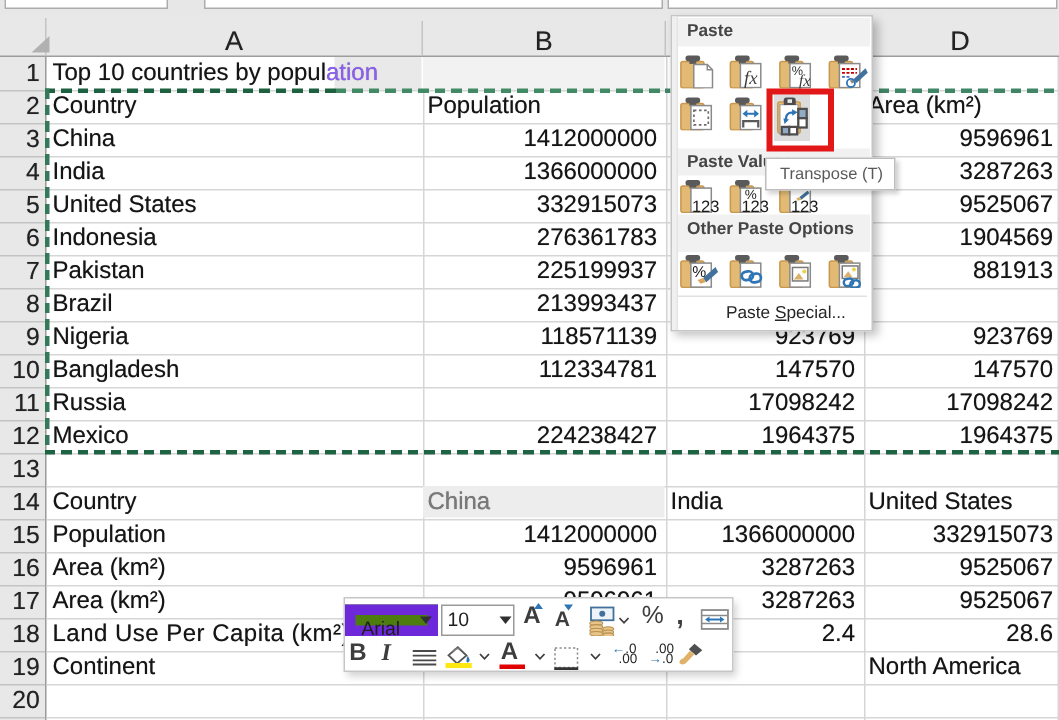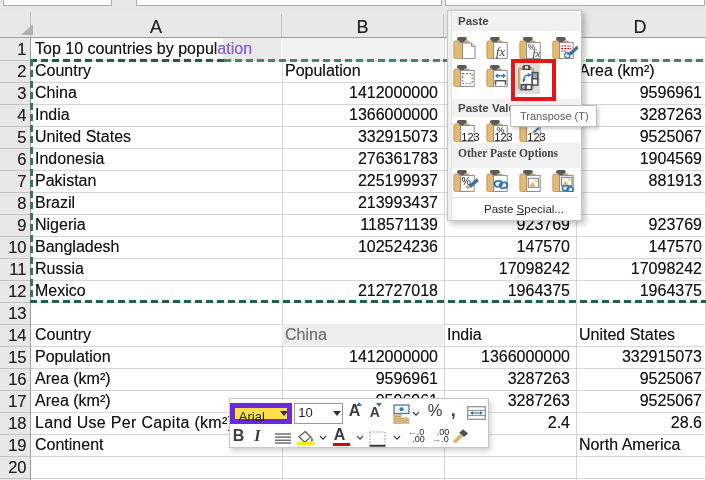--- a/index.html
+++ b/index.html
@@ -138,28 +138,28 @@
 <div class="cell ca" style="top:169.5px">Pakistan</div>
 <div class="cell rb" style="top:169.5px">225199937</div>
 <div class="cell rd" style="top:169.5px">881913</div>
 <div class="cell ca" style="top:191.5px">Brazil</div>
 <div class="cell rb" style="top:191.5px">213993437</div>
 <div class="cell ca" style="top:213.5px">Nigeria</div>
 <div class="cell rb" style="top:213.5px">118571139</div>
 <div class="cell rc" style="top:213.5px">923769</div>
 <div class="cell rd" style="top:213.5px">923769</div>
 <div class="cell ca" style="top:235.5px">Bangladesh</div>
-<div class="cell rb" style="top:235.5px">102524236</div>
+<div class="cell rb" style="top:235.5px">112334781</div>
 <div class="cell rc" style="top:235.5px">147570</div>
 <div class="cell rd" style="top:235.5px">147570</div>
 <div class="cell ca" style="top:257.5px">Russia</div>
 <div class="cell rc" style="top:257.5px">17098242</div>
 <div class="cell rd" style="top:257.5px">17098242</div>
 <div class="cell ca" style="top:279.5px">Mexico</div>
-<div class="cell rb" style="top:279.5px">212727018</div>
+<div class="cell rb" style="top:279.5px">224238427</div>
 <div class="cell rc" style="top:279.5px">1964375</div>
 <div class="cell rd" style="top:279.5px">1964375</div>
 <div class="cell ca" style="top:323.5px">Country</div>
 <div class="cell lg" style="top:323.5px">China</div>
 <div class="cell lc" style="top:323.5px">India</div>
 <div class="cell ld" style="top:323.5px">United States</div>
 <div class="cell ca" style="top:345.5px">Population</div>
 <div class="cell rb" style="top:345.5px">1412000000</div>
 <div class="cell rc" style="top:345.5px">1366000000</div>
 <div class="cell rd" style="top:345.5px">332915073</div>
@@ -178,21 +178,21 @@
 <div class="cell ld" style="top:433.5px">North America</div>
 <div class="antsh" style="left:30px;top:59px;width:194px;color:#1d6140;"></div>
 <div class="antsh" style="left:224px;top:59px;width:219px;color:#428a66;"></div>
 <div class="antsh" style="left:443px;top:59px;width:263px;color:#408565;"></div>
 <div class="antsv" style="left:30px;top:59px;height:243px;color:#35795a;"></div>
 <div class="antsh" style="left:30px;top:299.5px;width:676px;height:3px;color:#1e6342;"></div>
 <div class="abs" id="popup" style="left:447px;top:10px;width:133px;height:209px;background:#fff;border:1px solid #c5c5c5;box-shadow:3px 3px 6px rgba(0,0,0,0.25);">
 <div class="abs" style="left:0;top:0;width:3px;height:209px;background:#f0f0f0;border-right:1px solid #e4e4e4;"></div>
 <div class="abs band" style="left:4px;top:1px;width:128px;height:19px;">Paste</div>
 <div class="abs band" style="left:4px;top:88px;width:128px;height:18px;">Paste Values</div>
-<div class="abs band" style="left:4px;top:132px;width:128px;height:25px;line-height:21px;font-family:Liberation Serif, serif;">Other Paste Options</div>
+<div class="abs band" style="left:4px;top:132px;width:128px;height:25px;line-height:21px;">Other Paste Options</div>
 <div class="abs" style="left:67.5px;top:51.5px;width:24px;height:31px;background:#dcdcdc;"></div>
 <div class="abs" style="left:5px;top:25px;width:27px;height:23px;">
         <svg width="27" height="23" viewBox="0 0 27 23" style="position:absolute;left:0;top:0;">
           <rect x="0.9" y="5" width="15.4" height="17.6" rx="1.4" fill="#e2ba73" stroke="#c9984e" stroke-width="1"></rect>
           <rect x="4" y="1" width="9.8" height="3.8" rx="1.8" fill="#5a5a5a"></rect>
           <rect x="6.6" y="3" width="4.6" height="3.6" fill="#5a5a5a"></rect>
           <path d="M9.5 7 H18.5 L22 10.5 V22.6 H9.5 Z" fill="#fff" stroke="#8a8a8a" stroke-width="1"></path>
           <path d="M18.5 7 V10.5 H22" fill="none" stroke="#8a8a8a" stroke-width="1"></path>
         </svg>
       </div>
@@ -349,21 +349,21 @@
         </svg>
       </div>
 <div class="abs" style="left:4px;top:186px;width:126px;height:1px;background:#e2e2e2;"></div>
 <div class="abs" style="left:36px;top:187.5px;width:96px;height:20px;font-size:11.5px;line-height:20px;color:#262626;">Paste <span style="text-decoration:underline">S</span>pecial...</div>
 </div>
 <div class="abs" style="left:510.5px;top:58.5px;width:45.5px;height:42px;border:4.5px solid #e21717;box-sizing:border-box;"></div>
 <div class="abs" style="left:510px;top:105px;width:76px;height:20px;background:#fff;border:1px solid #bdbdbd;box-shadow:2px 2px 3px rgba(0,0,0,0.18);font-size:11px;line-height:20px;color:#5a5a5a;padding-left:9px;">Transpose (T)</div>
 
 <div class="abs" id="mtb" style="left:228.8px;top:398px;width:260px;height:50px;background:#fff;border:1px solid #c6c6c6;box-sizing:border-box;box-shadow:2px 3px 5px rgba(0,0,0,0.18);">
 
-  <div class="abs" style="left:0.5px;top:4px;width:62px;height:20.5px;border:5px solid #6d28d9;box-sizing:border-box;background:#fde047;font-size:13px;line-height:18px;color:#1f1f1f;padding-left:3.5px;">Arial</div>
+  <div class="abs" style="left:0.5px;top:4px;width:62px;height:20.5px;border:7px solid #6d28d9;box-sizing:border-box;background:#4d7c0f;font-size:13px;line-height:18px;color:#1f1f1f;padding-left:3.5px;">Arial</div>
   <div class="abs" style="left:50px;top:12px;width:0;height:0;border-left:4.5px solid transparent;border-right:4.5px solid transparent;border-top:5px solid #303030;"></div>
   <div class="abs" style="left:64px;top:4px;width:49px;height:20.5px;border:1px solid #999;box-sizing:border-box;background:#fff;font-size:13px;line-height:18px;color:#1f1f1f;padding-left:3.5px;">10</div>
   <div class="abs" style="left:103px;top:12px;width:0;height:0;border-left:4.5px solid transparent;border-right:4.5px solid transparent;border-top:5px solid #303030;"></div>
   <div class="abs" style="left:119px;top:2.5px;font-size:16px;font-weight:bold;color:#3d3d3d;">A</div>
   <div class="abs" style="left:126.5px;top:3px;width:0;height:0;border-left:3.5px solid transparent;border-right:3.5px solid transparent;border-bottom:4.5px solid #2e75b5;"></div>
   <div class="abs" style="left:140px;top:5px;font-size:14px;font-weight:bold;color:#3d3d3d;">A</div>
   <div class="abs" style="left:146.5px;top:3.5px;width:0;height:0;border-left:3.5px solid transparent;border-right:3.5px solid transparent;border-top:4.5px solid #2e75b5;"></div>
   <svg class="abs" style="left:160px;top:5px;" width="22" height="20" viewBox="0 0 22 20">
     <rect x="4" y="1" width="15" height="8.5" fill="#eef3fa" stroke="#41719c" stroke-width="1.2"></rect>
     <circle cx="11.5" cy="5.2" r="2" fill="#41719c"></circle>

